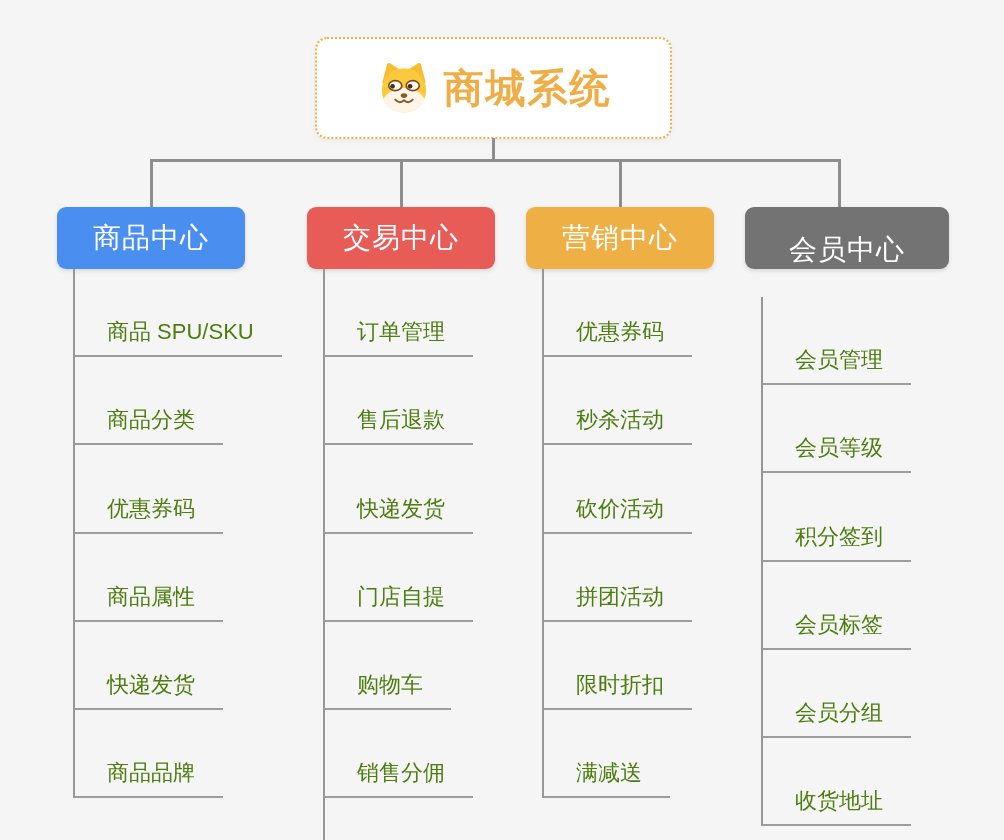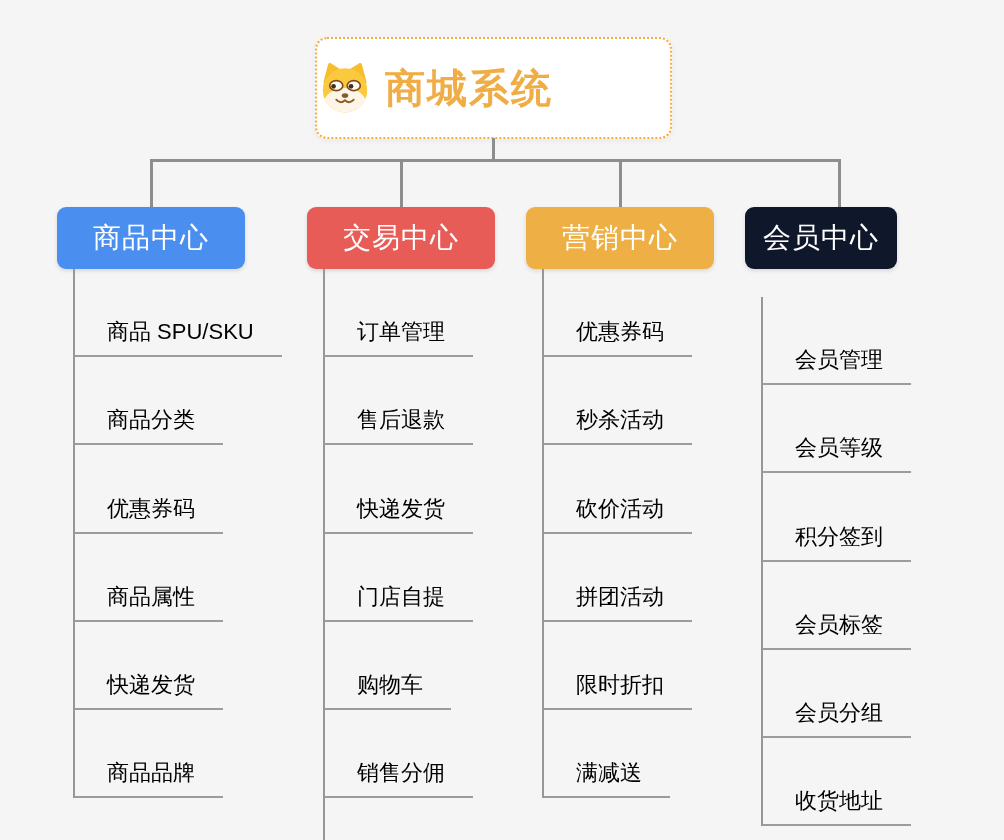--- a/index.html
+++ b/index.html
@@ -17,21 +17,21 @@
 
   
   .root-node {
     position: absolute;
     left: 315px; top: 37px;
     width: 357px; height: 102px;
     background: #ffffff;
     border: 2px dotted #f6ad3f;
     border-radius: 12px;
     box-sizing: border-box;
-    display: flex; align-items: center; justify-content: flex-start;
+    display: flex; align-items: center; justify-content: center;
     gap: 12px;
     box-shadow: 0 2px 6px rgba(0,0,0,0.05);
   }
   .root-label {
     font-size: 40px;
     font-weight: 600;
     color: #f0ad45;
     letter-spacing: 2px;
     white-space: nowrap;
   }
@@ -69,21 +69,21 @@
     align-items: flex-end;
   }
   .child-topic {
     width: fit-content;
     border-bottom: 2.5px solid #9c9c9c;
     padding: 0 28px 8px 32px;
     white-space: nowrap;
   }
   .child-topic-label {
     font-size: 22px;
-    color: #000000;
+    color: #4d7c0f;
   }
 </style>
 </head>
 <body>
 
 <div class="canvas">
 
   <div class="root-node">
     <svg class="root-icon" viewBox="0 0 48 44" xmlns="http://www.w3.org/2000/svg">
       <defs>
@@ -182,21 +182,21 @@
         <div class="child-cell">
           <div class="child-topic"><span class="child-topic-label">拼团活动</span></div>
         </div>
         <div class="child-cell">
           <div class="child-topic"><span class="child-topic-label">限时折扣</span></div>
         </div>
         <div class="child-cell">
           <div class="child-topic"><span class="child-topic-label">满减送</span></div>
         </div>
       </div>
-      <div class="branch" style="left: 745px; width: 152px; background: #0f172a;">
+      <div class="branch" style="left: 745px; width: 204px; background: #737373; align-items: flex-end;">
         <span class="branch-label">会员中心</span>
       </div>
       <div class="child-column" style="left: 761px; height: 529.2px; margin-top: 28px;">
         <div class="child-cell">
           <div class="child-topic"><span class="child-topic-label">会员管理</span></div>
         </div>
         <div class="child-cell">
           <div class="child-topic"><span class="child-topic-label">会员等级</span></div>
         </div>
         <div class="child-cell">

